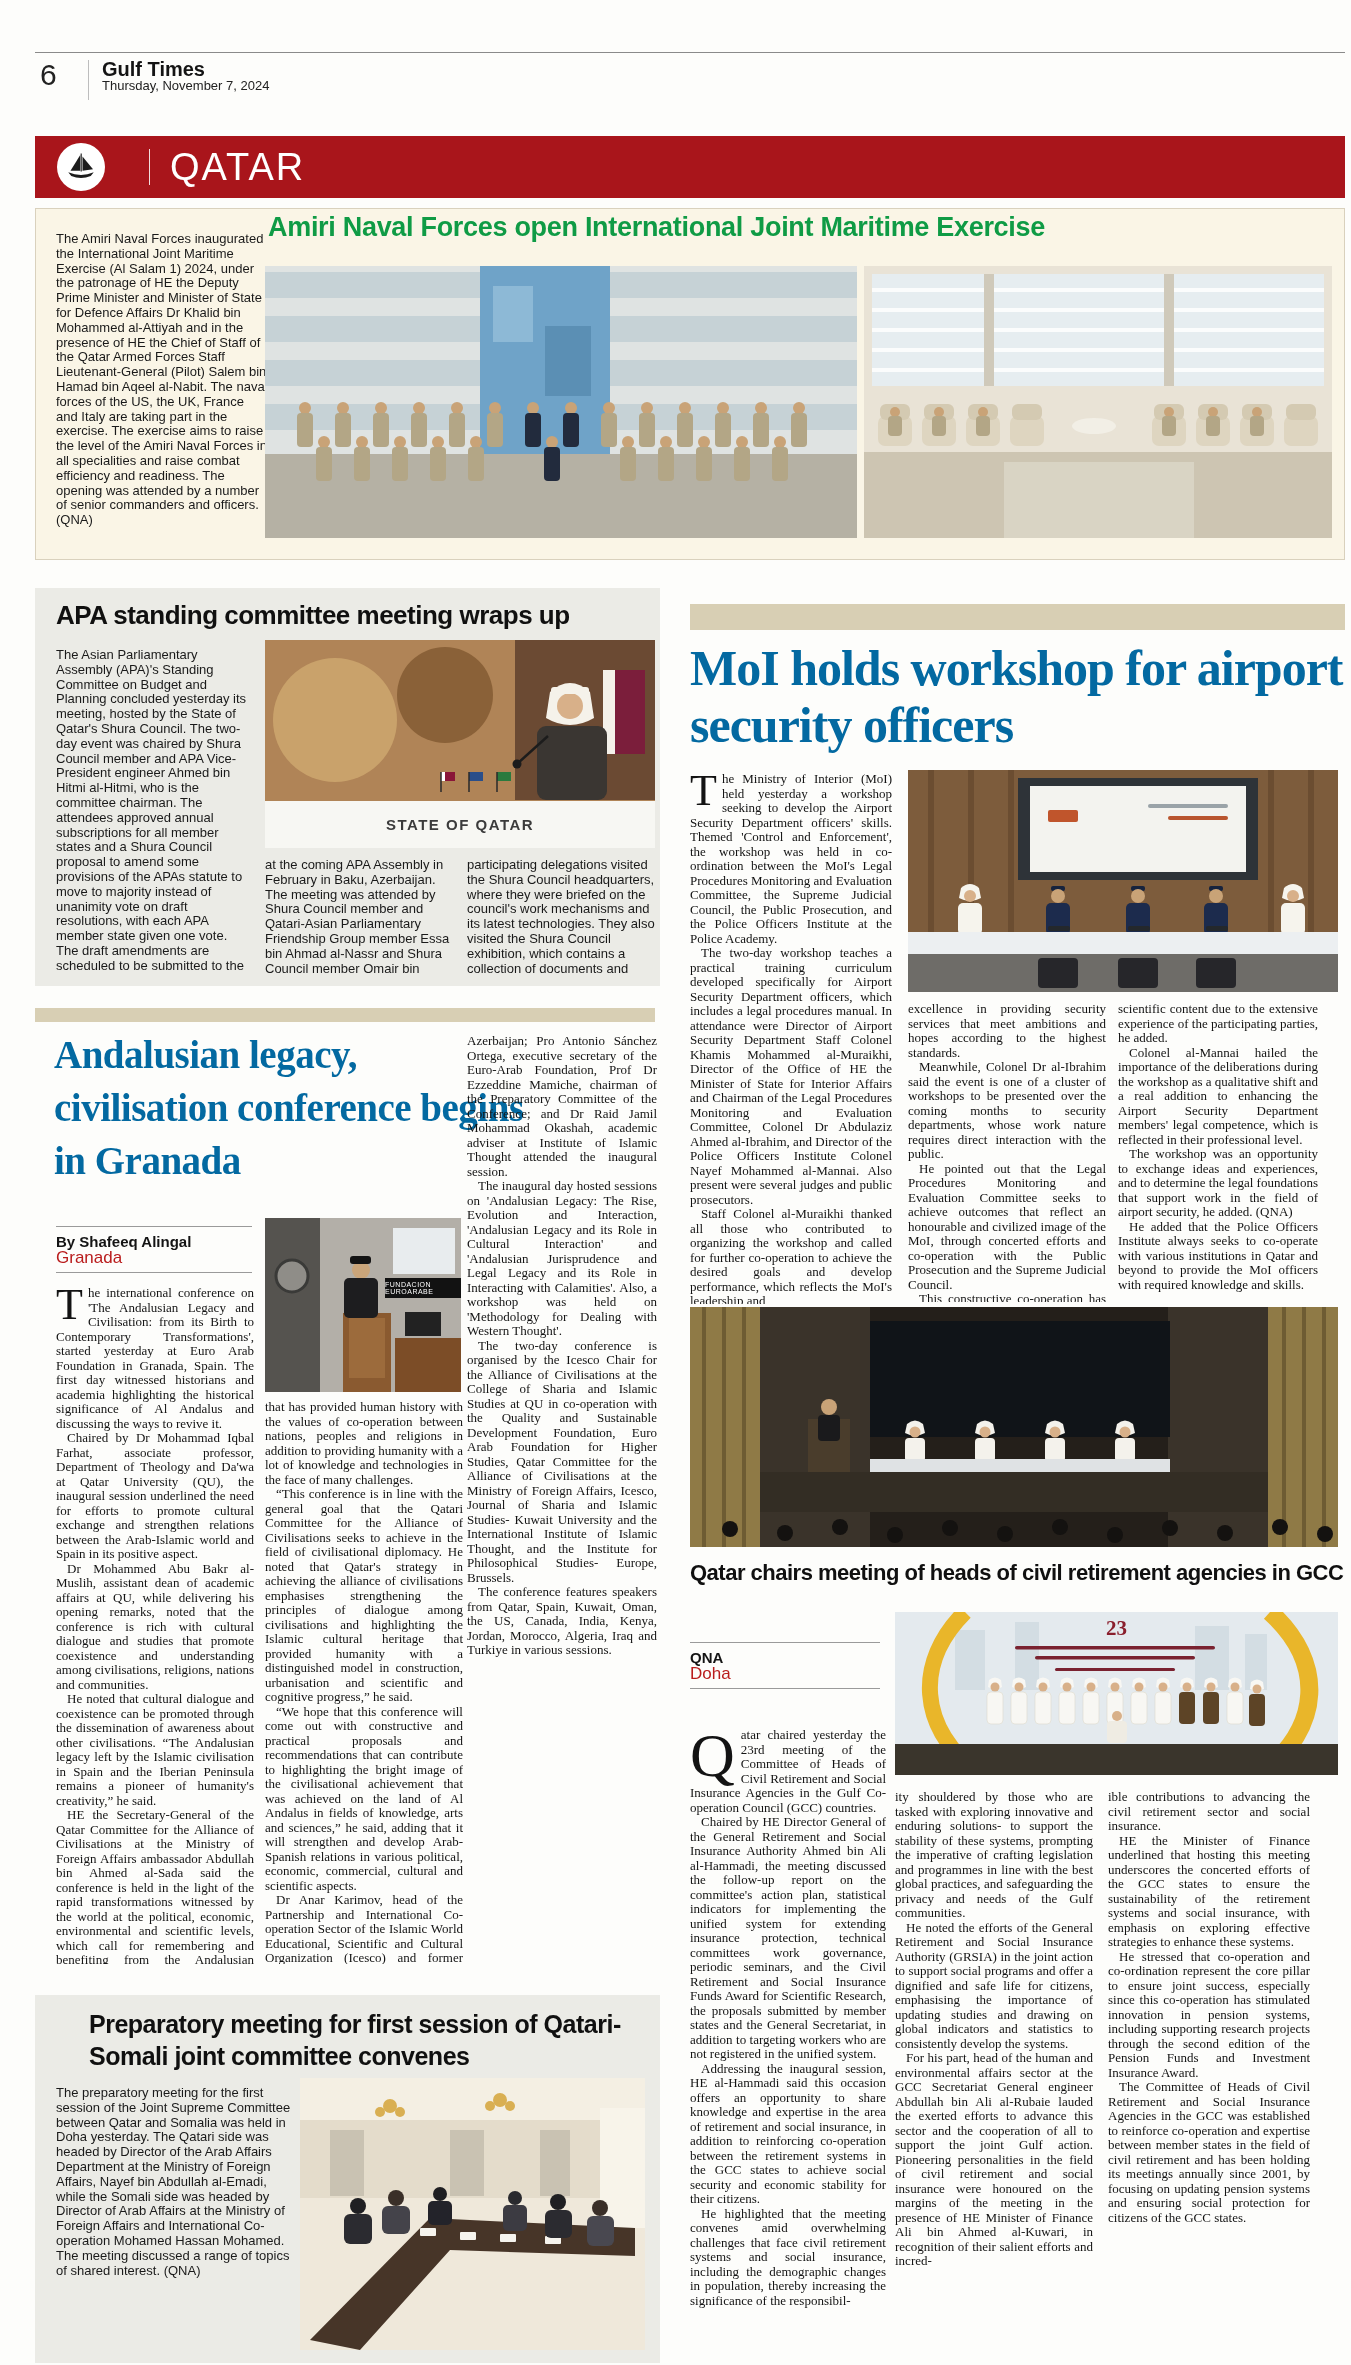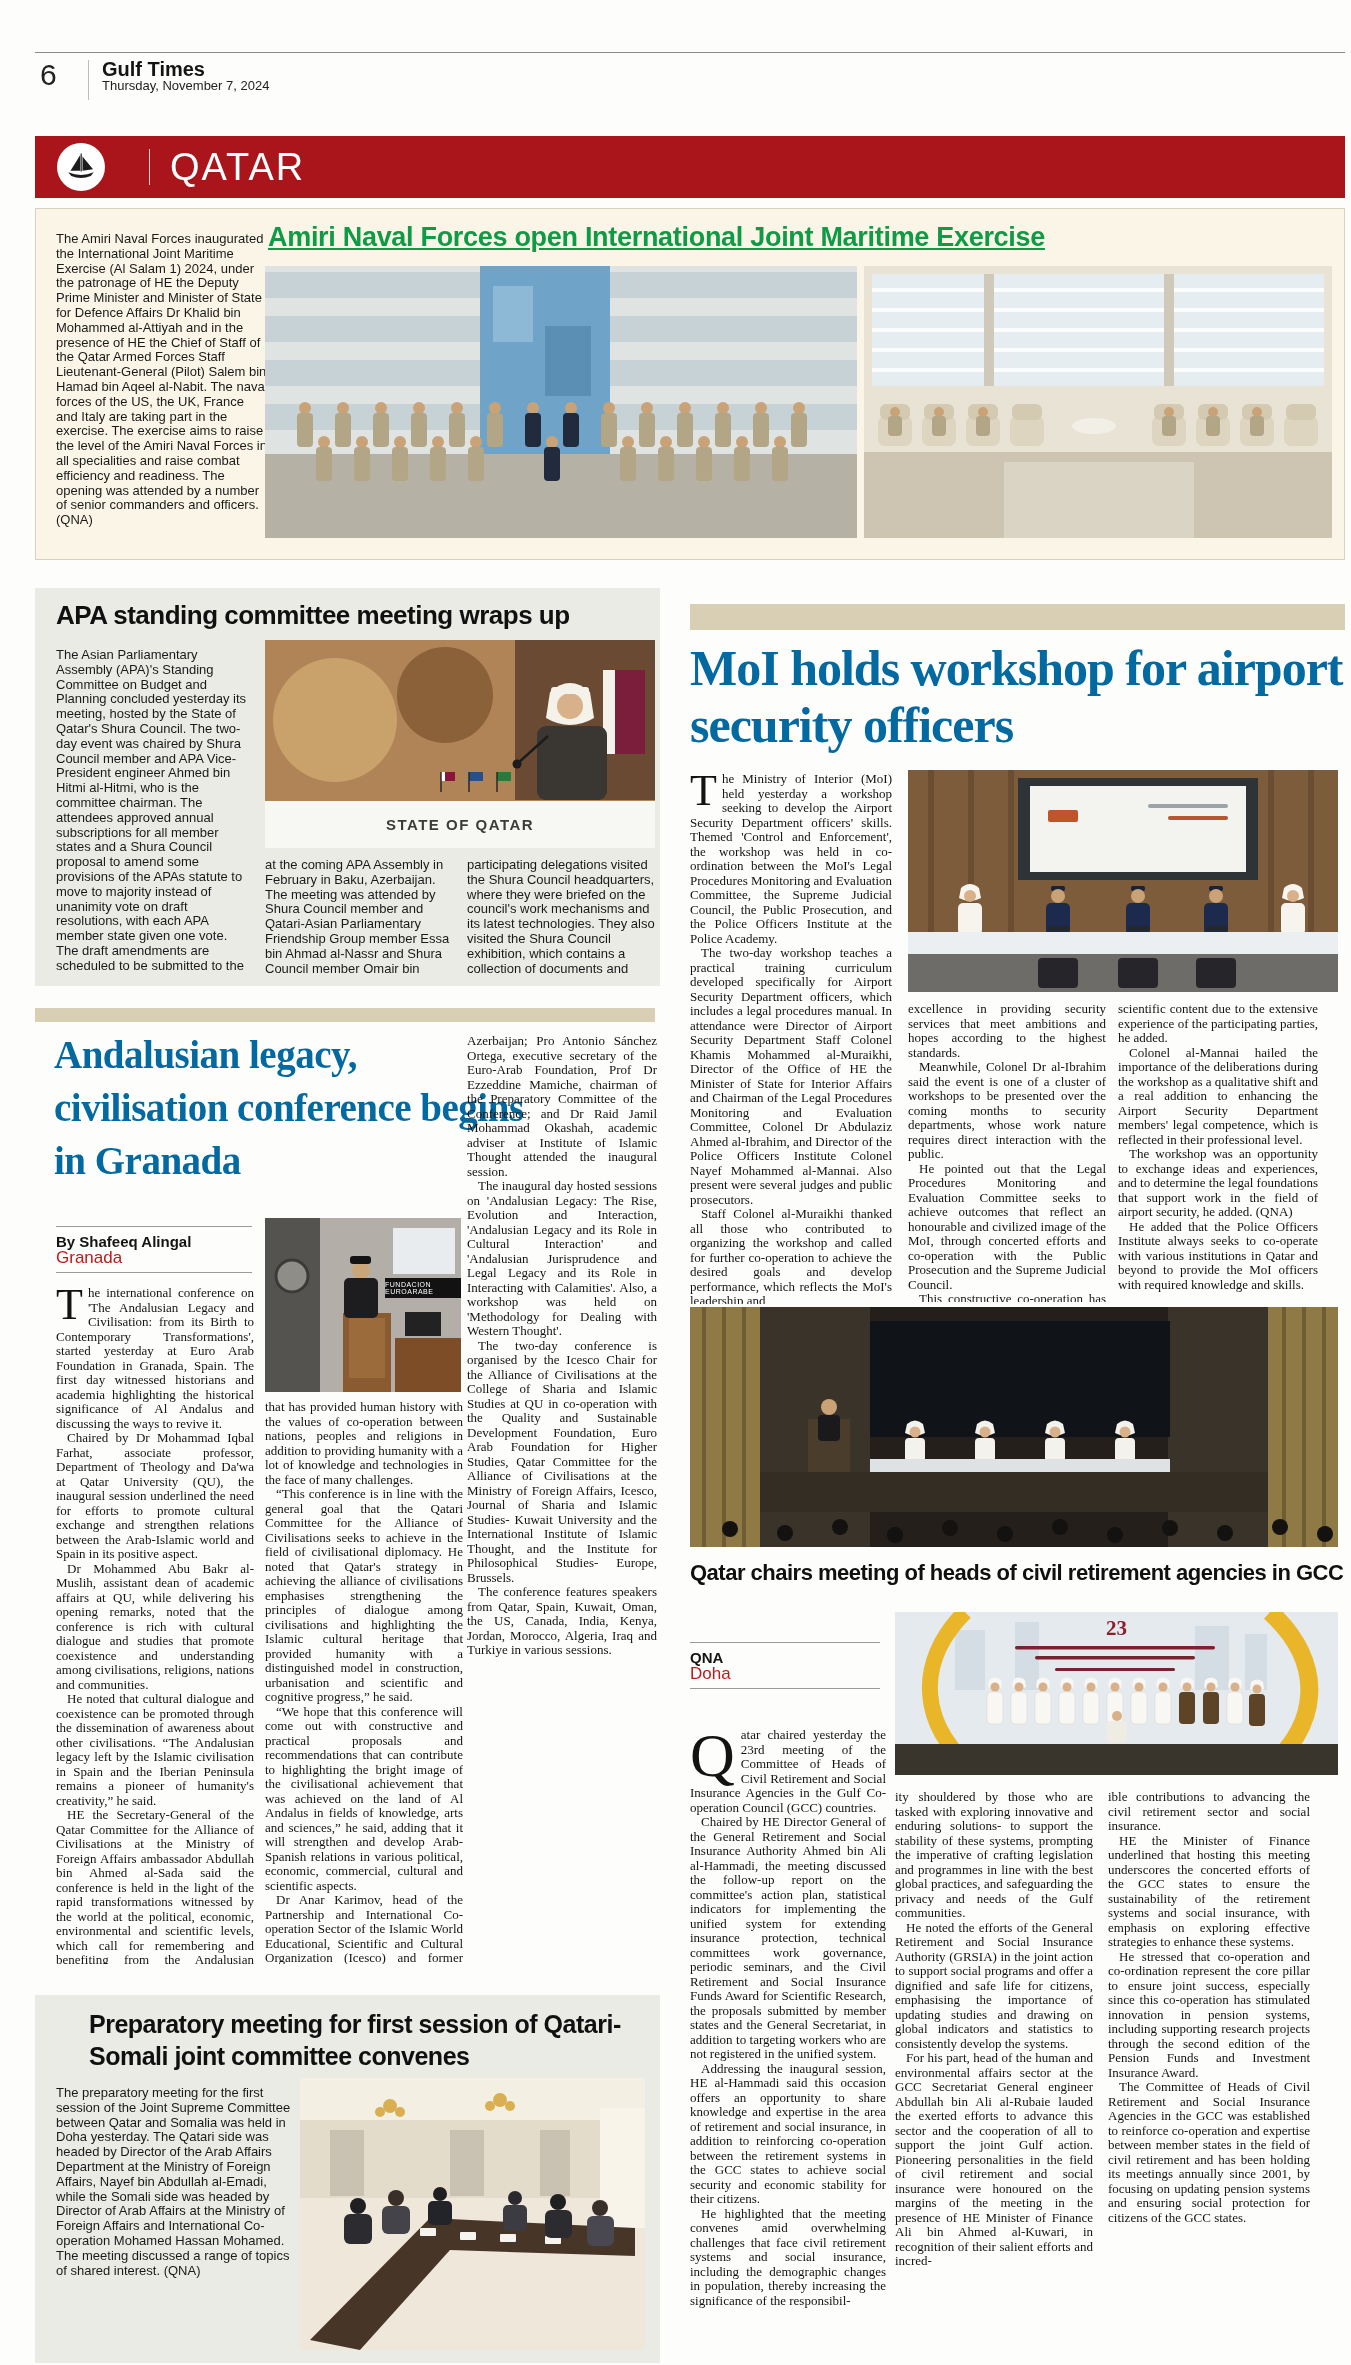--- a/index.html
+++ b/index.html
@@ -61,21 +61,21 @@
         <path d="M23,8 L23,29 L10,29 Z" fill="#1c1c1c"></path>
         <path d="M26,10 L26,29 L40,27 Z" fill="#1c1c1c"></path>
         <rect x="23.5" y="6" width="1.5" height="24" fill="#1c1c1c"></rect>
       </svg>
     </div>
     <div class="banner-sep"></div>
     <div class="banner-title">QATAR</div>
   </div>
 
   <div class="abs cream-box" style="left:35px;top:208px;width:1310px;height:352px;"></div>
-  <div class="abs h-green" style="left:268px;top:222px;width:1060px;text-decoration:underline;">Amiri Naval Forces open International Joint Maritime Exercise</div>
+  <div class="abs h-green" style="left:268px;top:212px;width:1060px;">Amiri Naval Forces open International Joint Maritime Exercise</div>
   <div class="abs sans-col" style="left:56px;top:232px;width:212px;height:302px;">The Amiri Naval Forces inaugurated the International Joint Maritime Exercise (Al Salam 1) 2024, under the patronage of HE the Deputy Prime Minister and Minister of State for Defence Affairs Dr Khalid bin Mohammed al-Attiyah and in the presence of HE the Chief of Staff of the Qatar Armed Forces Staff Lieutenant-General (Pilot) Salem bin Hamad bin Aqeel al-Nabit. The naval forces of the US, the UK, France and Italy are taking part in the exercise. The exercise aims to raise the level of the Amiri Naval Forces in all specialities and raise combat efficiency and readiness. The opening was attended by a number of senior commanders and officers. (QNA)</div>
 
   <div class="abs photo" style="left:265px;top:266px;width:592px;height:272px;">
     <svg width="592" height="272" viewBox="0 0 592 272">
       <rect width="592" height="272" fill="#dfe3e2"></rect>
       <rect x="0" y="6" width="592" height="26" fill="#c6d2d6"></rect>
       <rect x="0" y="50" width="592" height="26" fill="#c6d2d6"></rect>
       <rect x="0" y="94" width="592" height="26" fill="#c6d2d6"></rect>
       <rect x="0" y="138" width="592" height="26" fill="#c6d2d6"></rect>
       <rect x="215" y="0" width="130" height="188" fill="#6fa3c8"></rect>

